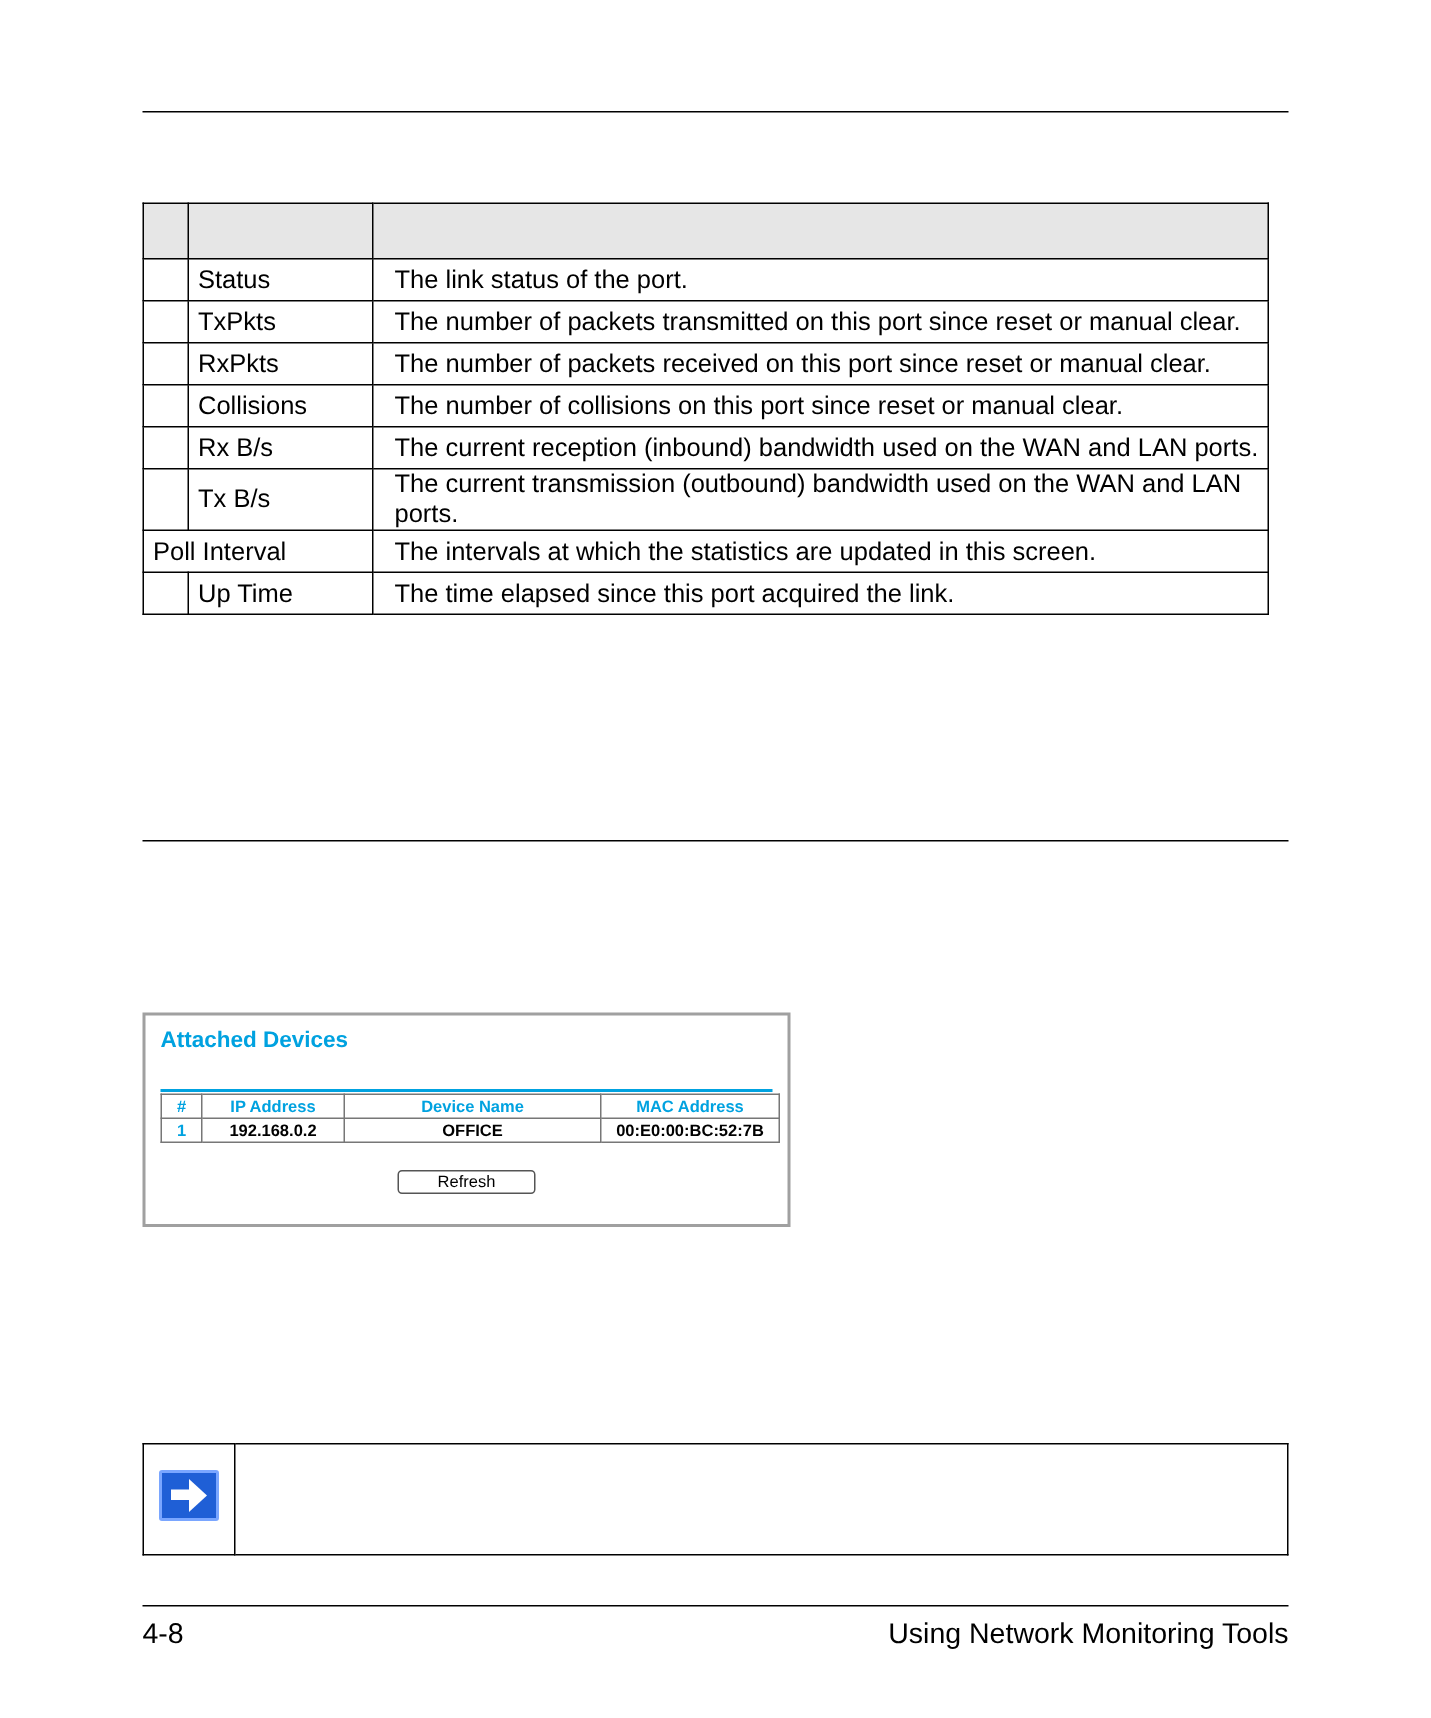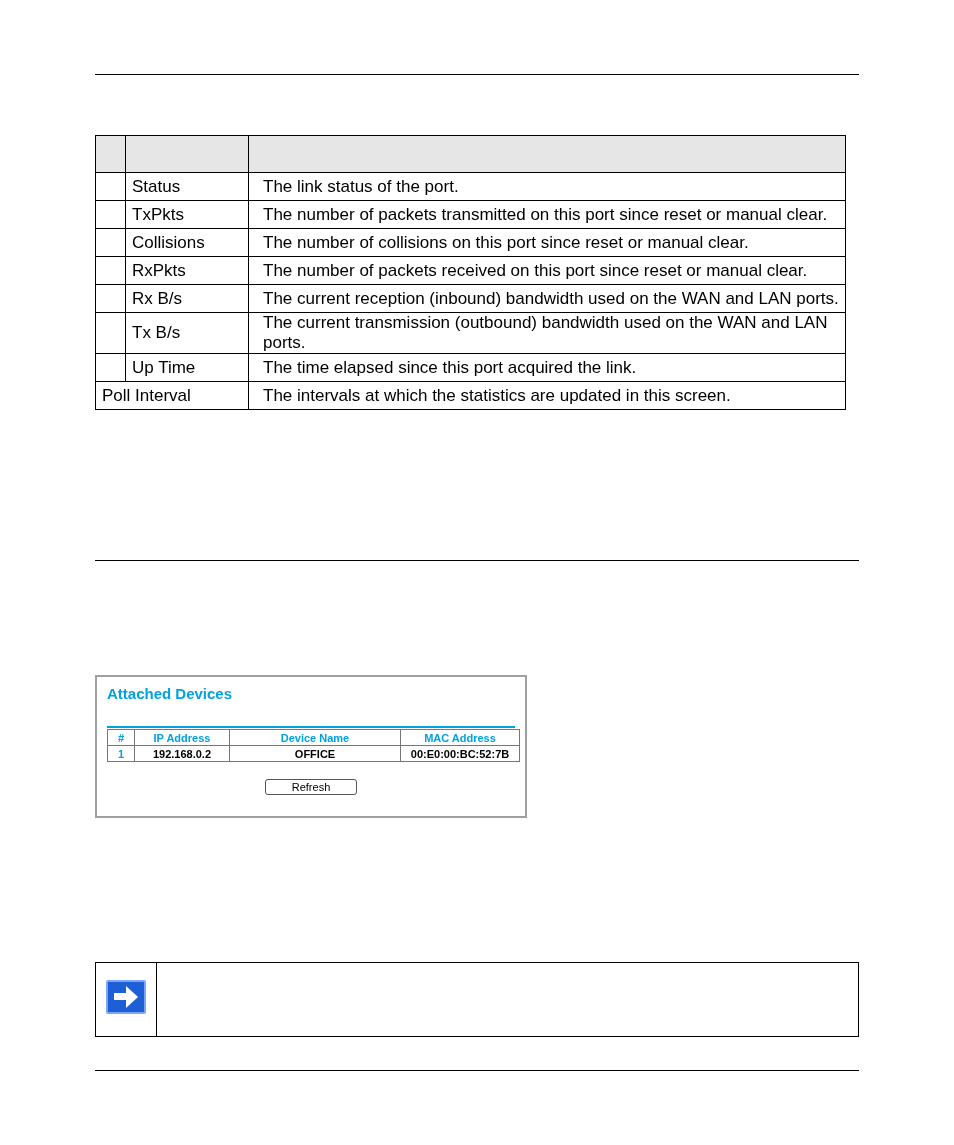--- a/index.html
+++ b/index.html
@@ -131,46 +131,46 @@
       <td class="col-b">Status</td>
       <td class="col-c">The link status of the port.</td>
     </tr>
     <tr>
       <td class="col-a"></td>
       <td class="col-b">TxPkts</td>
       <td class="col-c">The number of packets transmitted on this port since reset or manual clear.</td>
     </tr>
     <tr>
       <td class="col-a"></td>
+      <td class="col-b">RxPkts</td>
+      <td class="col-c">The number of packets received on this port since reset or manual clear.</td>
+    </tr>
+    <tr>
+      <td class="col-a"></td>
       <td class="col-b">Collisions</td>
       <td class="col-c">The number of collisions on this port since reset or manual clear.</td>
     </tr>
     <tr>
       <td class="col-a"></td>
-      <td class="col-b">RxPkts</td>
-      <td class="col-c">The number of packets received on this port since reset or manual clear.</td>
-    </tr>
-    <tr>
-      <td class="col-a"></td>
       <td class="col-b">Rx B/s</td>
       <td class="col-c">The current reception (inbound) bandwidth used on the WAN and LAN ports.</td>
     </tr>
     <tr>
       <td class="col-a"></td>
       <td class="col-b">Tx B/s</td>
       <td class="col-c">The current transmission (outbound) bandwidth used on the WAN and LAN ports.</td>
     </tr>
     <tr>
+      <td class="merged-ab" colspan="2">Poll Interval</td>
+      <td class="col-c">The intervals at which the statistics are updated in this screen.</td>
+    </tr>
+    <tr>
       <td class="col-a"></td>
       <td class="col-b">Up Time</td>
       <td class="col-c">The time elapsed since this port acquired the link.</td>
-    </tr>
-    <tr>
-      <td class="merged-ab" colspan="2">Poll Interval</td>
-      <td class="col-c">The intervals at which the statistics are updated in this screen.</td>
     </tr>
   </tbody>
     </table>
 
   <hr class="hr-thin hr-section">
 
   <div class="panel">
     <div class="panel-title">Attached Devices</div>
     <div class="dev-wrap">
       <hr class="dev-hr">
@@ -203,13 +203,17 @@
         <span class="arrow-icon"></span>
       </td>
       <td></td>
     </tr>
   </tbody>
     </table>
 </div>
 
 <div class="footer">
   <hr class="line">
+  <div class="row">
+    <span>4-8</span>
+    <span>Using Network Monitoring Tools</span>
+  </div>
 </div>
 
 </body></html>

